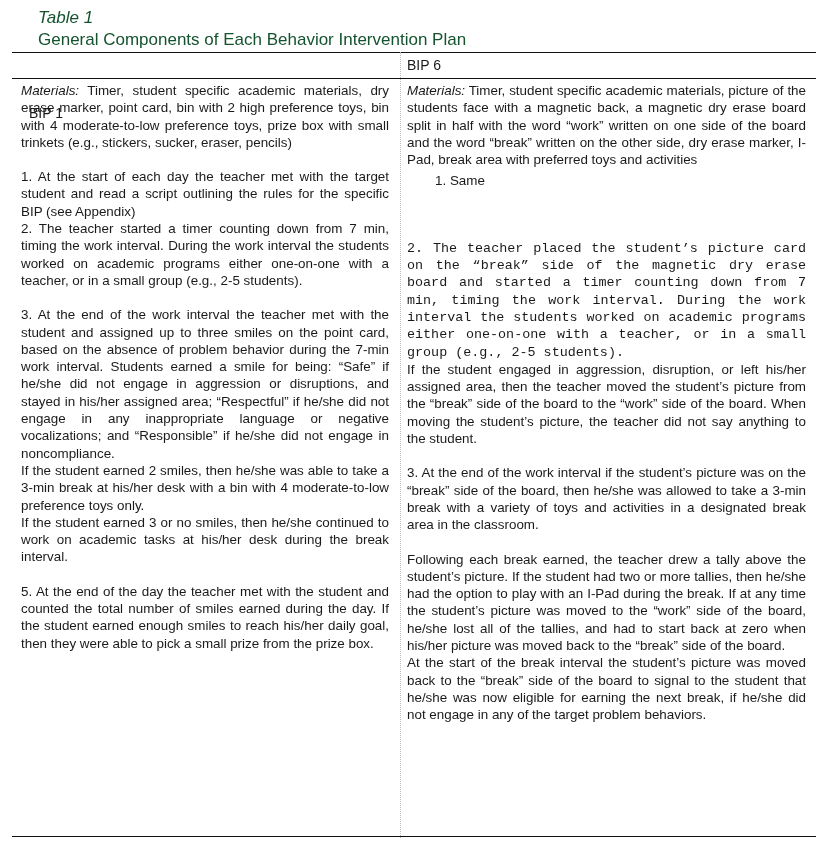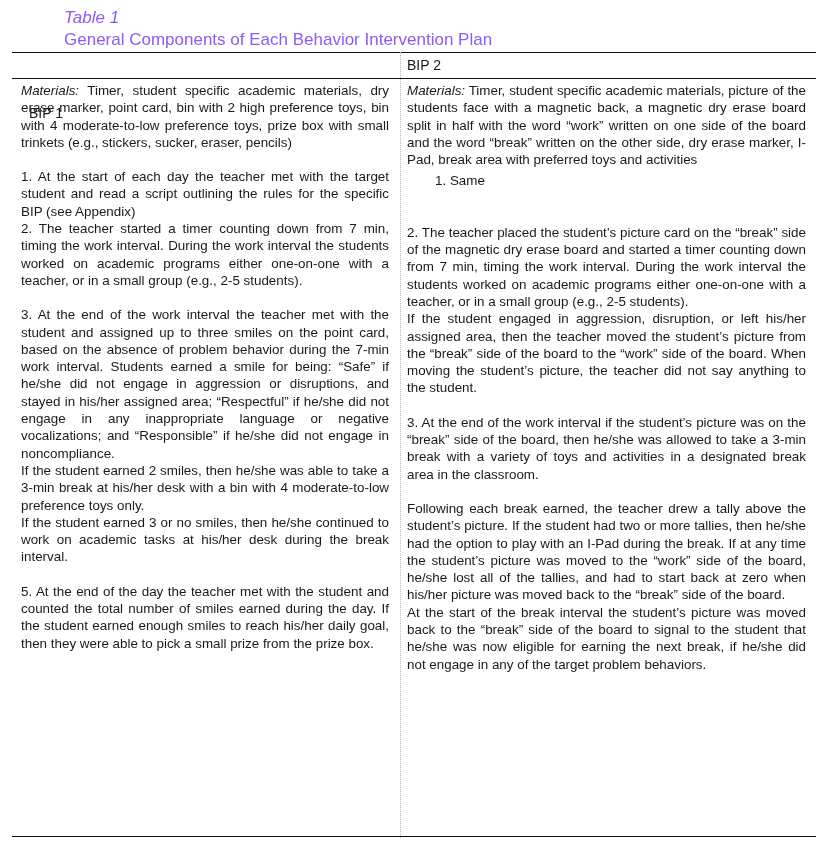--- a/index.html
+++ b/index.html
@@ -10,25 +10,25 @@
     body {
       width: 826px;
       height: 845px;
       position: relative;
       font-family: "Liberation Sans", sans-serif;
       color: #1a1a1a;
       overflow: hidden;
     }
     .caption {
       position: absolute;
-      left: 64px;
+      left: 38px;
       top: 7px;
       font-size: 17px;
       line-height: 22px;
-      color: #8b5cf6;
+      color: #14532d;
     }
     .caption .label {
       font-style: italic;
       display: block;
     }
     .caption .title {
       display: block;
     }
     .rule-top {
       position: absolute;
@@ -86,37 +86,37 @@
       left: 407px;
       width: 399px;
     }
     .para {
       margin: 0;
       text-align: justify;
     }
     .para em { font-style: italic; }
     .gap-s { margin-top: 4px; margin-left: 28px; }
     .gap-m { margin-top: 17px; }
-    .gap-l { margin-top: 34px; }
+    .gap-l { margin-top: 50px; font-family: Liberation Mono, monospace; }
   </style>
 </head>
 <body>
 
 <div class="caption">
   <span class="label">Table 1</span>
   <span class="title">General Components of Each Behavior Intervention Plan</span>
 </div>
 
 <div class="rule-top"></div>
 <div class="rule-head"></div>
 <div class="rule-bottom"></div>
 <div class="col-divider"></div>
 
 <div class="head-cell head-left">BIP 1</div>
-<div class="head-cell head-right">BIP 2</div>
+<div class="head-cell head-right">BIP 6</div>
 
 <div class="col col-left">
   <p class="para"><em>Materials:</em><span> Timer, student specific academic materials, dry erase marker, point card, bin with 2 high preference toys, bin with 4 moderate-to-low preference toys, prize box with small trinkets (e.g., stickers, sucker, eraser, pencils)</span></p>
   <p class="para gap-m">1. At the start of each day the teacher met with the target student and read a script outlining the rules for the specific BIP (see Appendix)</p>
   <p class="para">2. The teacher started a timer counting down from 7 min, timing the work interval. During the work interval the students worked on academic programs either one-on-one with a teacher, or in a small group (e.g., 2-5 students).</p>
   <p class="para gap-m">3. At the end of the work interval the teacher met with the student and assigned up to three smiles on the point card, based on the absence of problem behavior during the 7-min work interval. Students earned a smile for being: “Safe” if he/she did not engage in aggression or disruptions, and stayed in his/her assigned area; “Respectful” if he/she did not engage in any inappropriate language or negative vocalizations; and “Responsible” if he/she did not engage in noncompliance.</p>
   <p class="para">If the student earned 2 smiles, then he/she was able to take a 3-min break at his/her desk with a bin with 4 moderate-to-low preference toys only.</p>
   <p class="para">If the student earned 3 or no smiles, then he/she continued to work on academic tasks at his/her desk during the break interval.</p>
   <p class="para gap-m">5. At the end of the day the teacher met with the student and counted the total number of smiles earned during the day. If the student earned enough smiles to reach his/her daily goal, then they were able to pick a small prize from the prize box.</p>
 </div>

